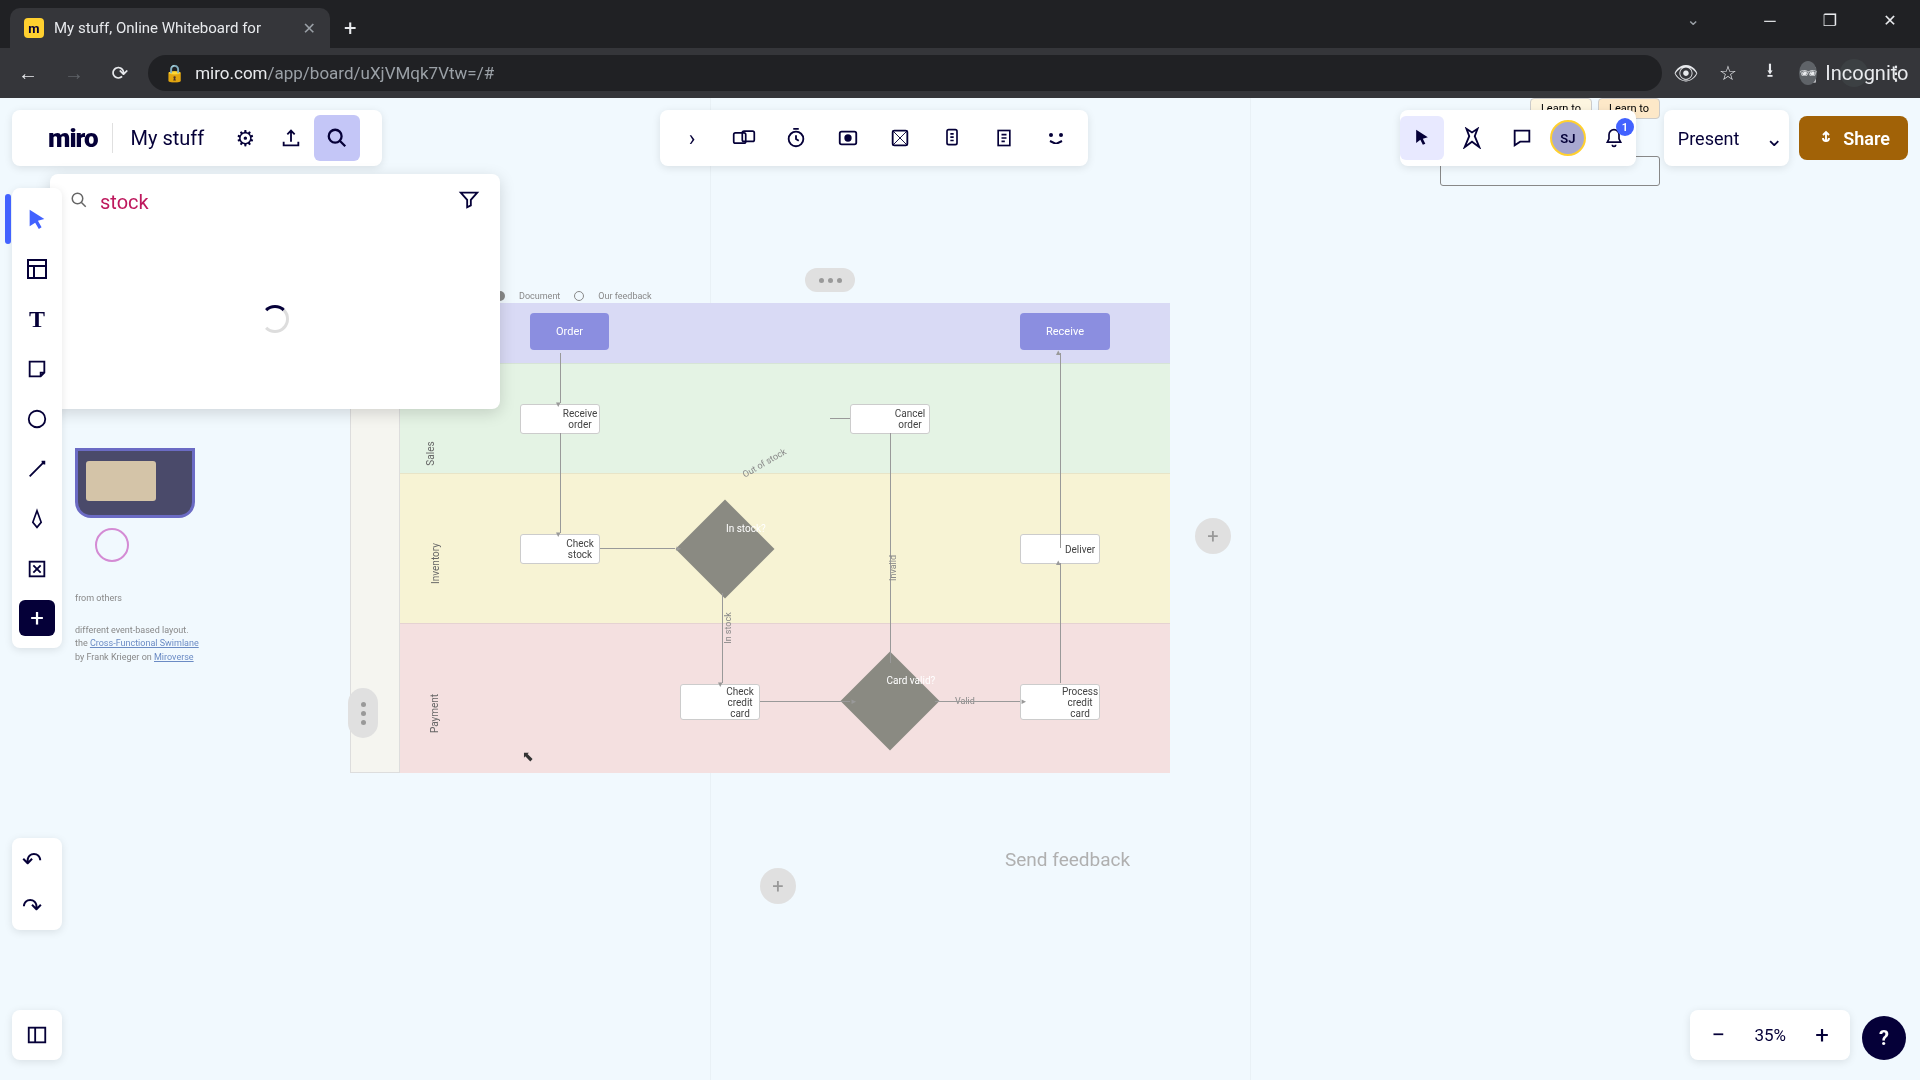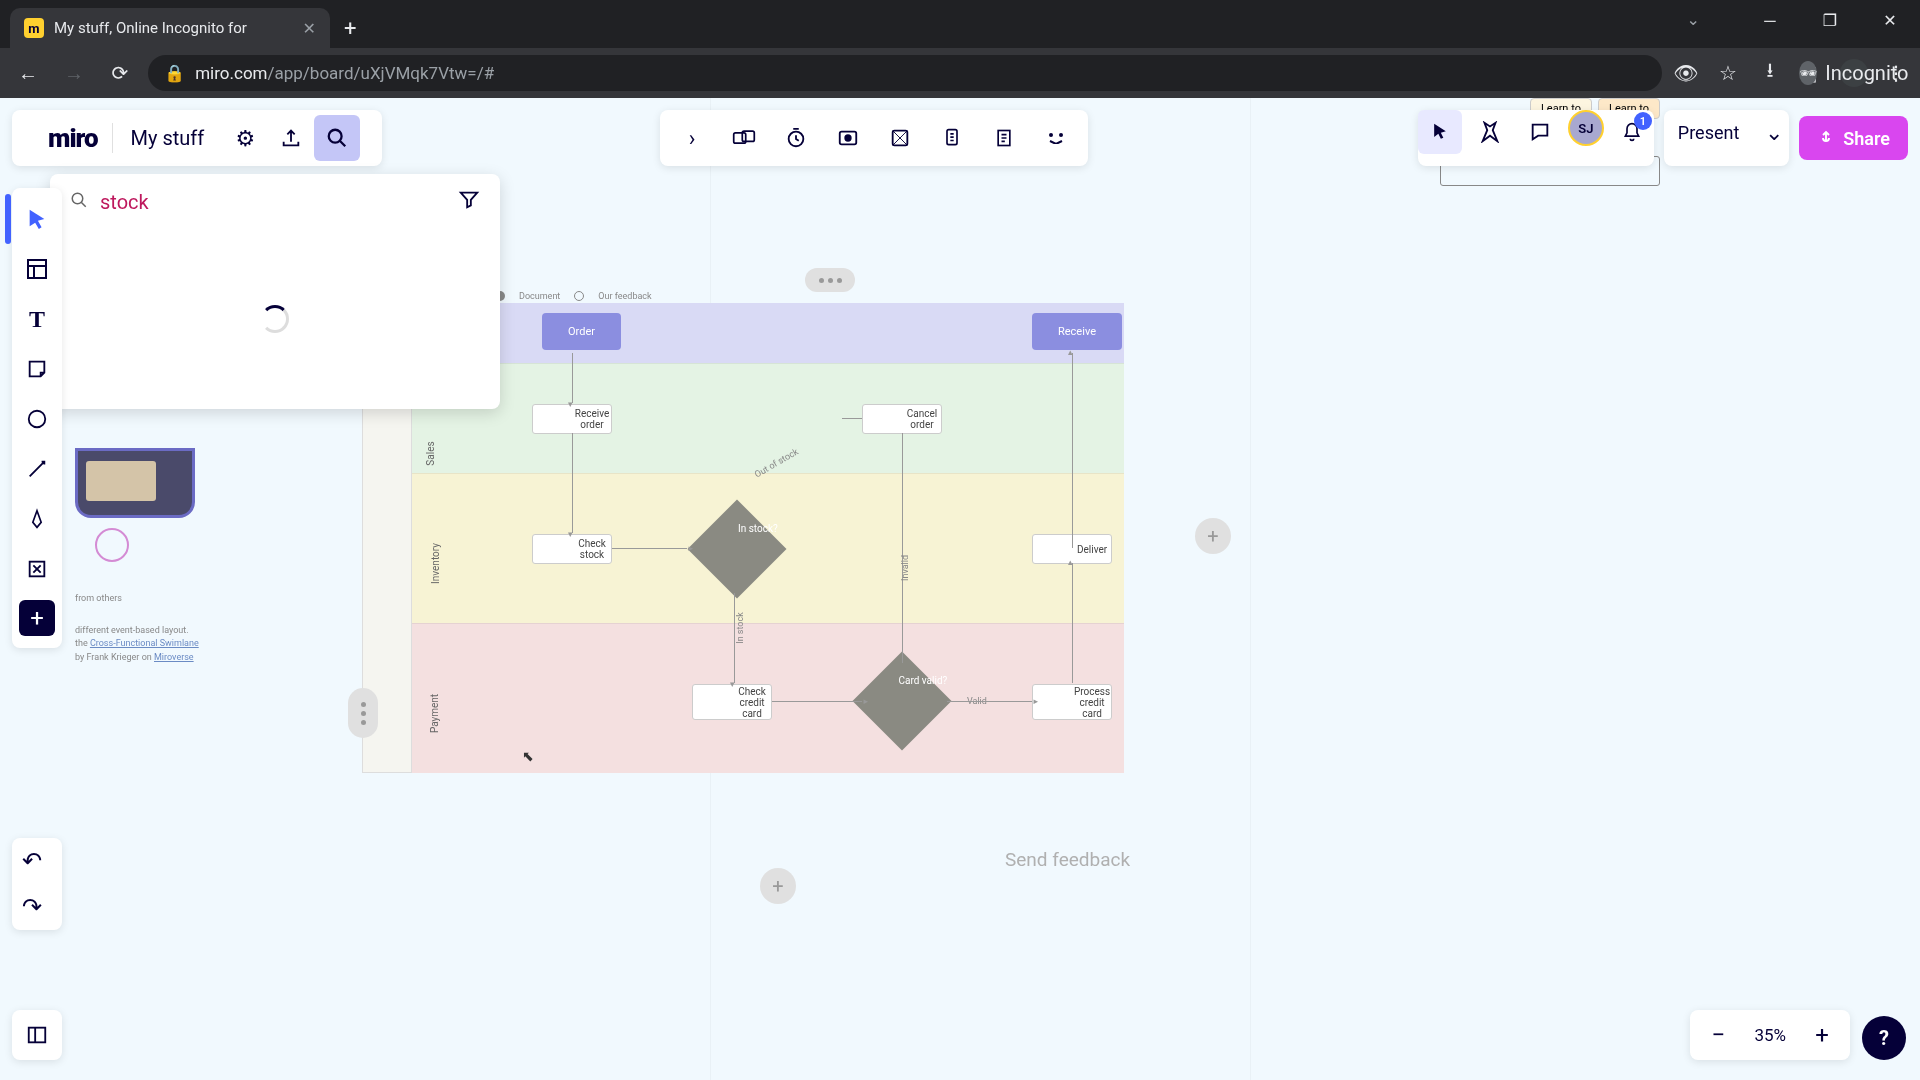--- a/index.html
+++ b/index.html
@@ -60,27 +60,27 @@
 .undo-redo .tool { height: 46px; }
 
 .panel-toggle { position: absolute; left: 12px; bottom: 20px; width: 50px; height: 50px; background: #fff; border-radius: 8px; box-shadow: 0 2px 8px rgba(0,0,0,0.1); display: flex; align-items: center; justify-content: center; cursor: pointer; font-size: 22px; color: #050038; }
 
 
 .center-toolbar { position: absolute; top: 12px; left: 660px; background: #fff; border-radius: 8px; height: 56px; display: flex; align-items: center; padding: 0 8px; box-shadow: 0 2px 8px rgba(0,0,0,0.1); gap: 4px; }
 .ct-btn { width: 48px; height: 44px; display: flex; align-items: center; justify-content: center; color: #050038; cursor: pointer; border-radius: 6px; font-size: 22px; }
 
 
 .right-cluster { position: absolute; top: 12px; right: 12px; display: flex; gap: 10px; align-items: center; }
-.rc-group { background: #fff; border-radius: 8px; height: 56px; display: flex; padding: 0 0; box-shadow: 0 2px 8px rgba(0,0,0,0.1); gap: 6px; }
+.rc-group { background: #fff; border-radius: 8px; height: 56px; display: flex; align-items: center; padding: 0 0; box-shadow: 0 2px 8px rgba(0,0,0,0.1); gap: 6px; margin-left: 18px; }
 .rc-btn { width: 44px; height: 44px; display: flex; align-items: center; justify-content: center; color: #050038; cursor: pointer; border-radius: 6px; font-size: 22px; position:relative;}
 .rc-btn.active { background: #e8e9ff; }
 .avatar { width: 36px; height: 36px; border-radius: 50%; background: #a8a8d0; color: #050038; display: flex; align-items: center; justify-content: center; font-size: 13px; font-weight: 600; border: 2px solid #ffd02f; }
 .badge { position: absolute; top: 2px; right: 2px; background: #4262ff; color: #fff; font-size: 11px; width: 18px; height: 18px; border-radius: 50%; display: flex; align-items: center; justify-content: center; font-weight:600;}
 .present-btn { display: flex; align-items: center; gap: 10px; padding: 0 14px; font-size: 18px; color: #050038; cursor: pointer; height:44px;}
-.share-btn { background: #d946ef; color: #fff; border-radius: 8px; height: 44px; padding: 0 18px; display: flex; align-items: center; gap: 8px; font-size: 18px; font-weight: 600; cursor: pointer; }
+.share-btn { background: #a16207; color: #fff; border-radius: 8px; height: 44px; padding: 0 18px; display: flex; align-items: center; gap: 8px; font-size: 18px; font-weight: 600; cursor: pointer; }
 
 
 .learn-tabs { position: absolute; top: 0px; right: 260px; display:flex; gap:6px;}
 .learn-tab { font-size:11px; padding:3px 10px; border:1px solid #ccc; border-radius:4px; background:#fdf5e0;}
 .learn-tab.y { background:#fde8c8; }
 .learn-frame { position:absolute; top:58px; right:260px; width:220px; height:30px; border:1px solid #888; border-radius:3px; }
 
 
 .zoom-bar { position: absolute; bottom: 20px; right: 70px; background: #fff; border-radius: 8px; height: 50px; display: flex; align-items: center; box-shadow: 0 2px 8px rgba(0,0,0,0.1); padding: 0 8px; gap: 6px; }
 .zoom-btn { width: 40px; height: 40px; display: flex; align-items: center; justify-content: center; color: #050038; cursor: pointer; font-size: 24px; }
@@ -132,21 +132,21 @@
 
 .grid-line { position:absolute; top:0; bottom:0; width:1px; background:rgba(0,0,0,0.03);}
 </style>
 </head>
 <body>
 
 <div class="browser-chrome">
   <div class="tab-bar">
     <div class="tab">
       <div class="favicon">m</div>
-      <div class="title">My stuff, Online Incognito for</div>
+      <div class="title">My stuff, Online Whiteboard for</div>
       <div class="close">✕</div>
     </div>
     <div class="new-tab">+</div>
   </div>
   <div class="chevron-down-win">⌄</div>
   <div class="window-controls">
     <div>─</div>
     <div>❐</div>
     <div>✕</div>
   </div>
@@ -185,21 +185,21 @@
       <span class="circ"></span>
       <span>Our feedback</span>
     </div>
 
     <div class="three-dots h" style="left:805px; top:170px;">
         <span></span>
         <span></span>
         <span></span>
       </div>
 
-    <div style="position:absolute; left:400px; top:205px; width:712px;margin-left:12px;">
+    <div style="position:absolute; left:400px; top:205px; width:770px;">
       <div class="lane-side" style="top:0; height:470px;"></div>
       <div style="height:60px; background:#d9daf5; position:relative;">
         <div class="pill-hdr" style="left:130px; top:10px;">Order</div>
         <div class="pill-hdr" style="left:620px; top:10px;">Receive</div>
       </div>
       <div class="lane sales">
         <div class="node box" style="left:120px; top:40px;">Receive order</div>
         <div class="node box" style="left:450px; top:40px;">Cancel order</div>
       </div>
       <div class="lane inventory">

